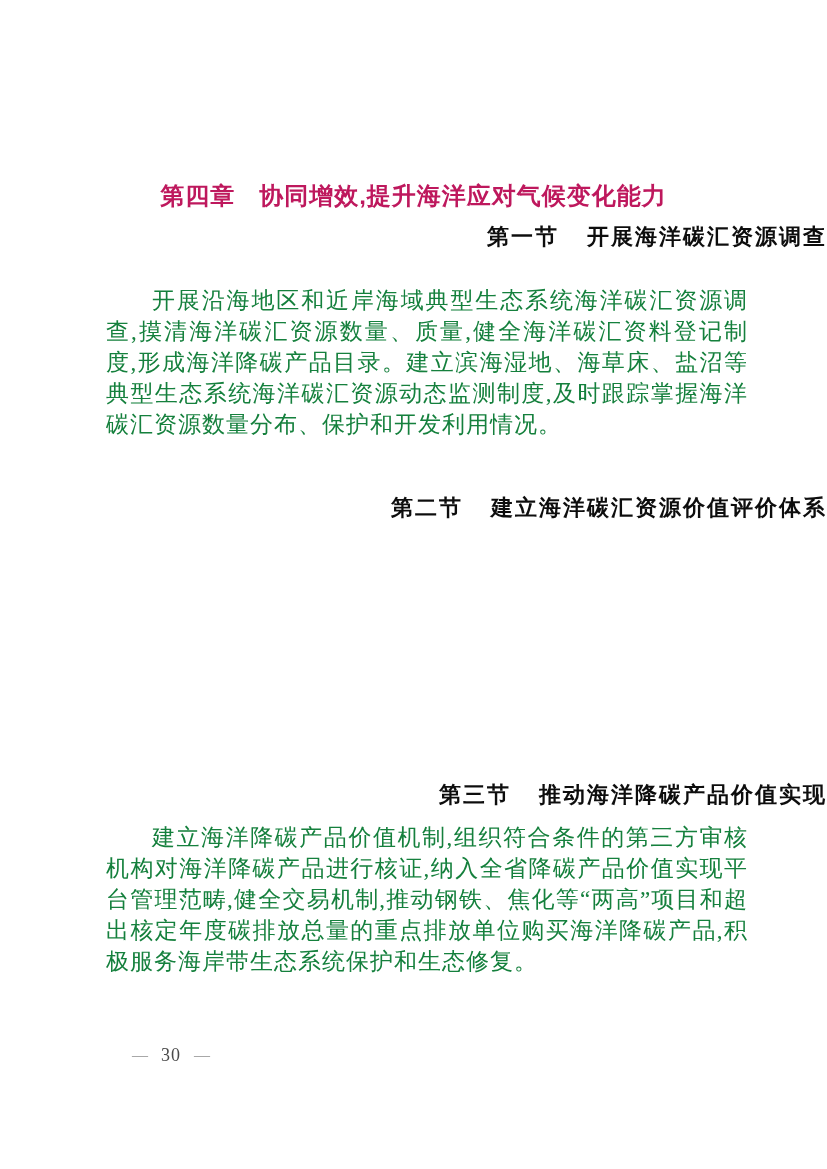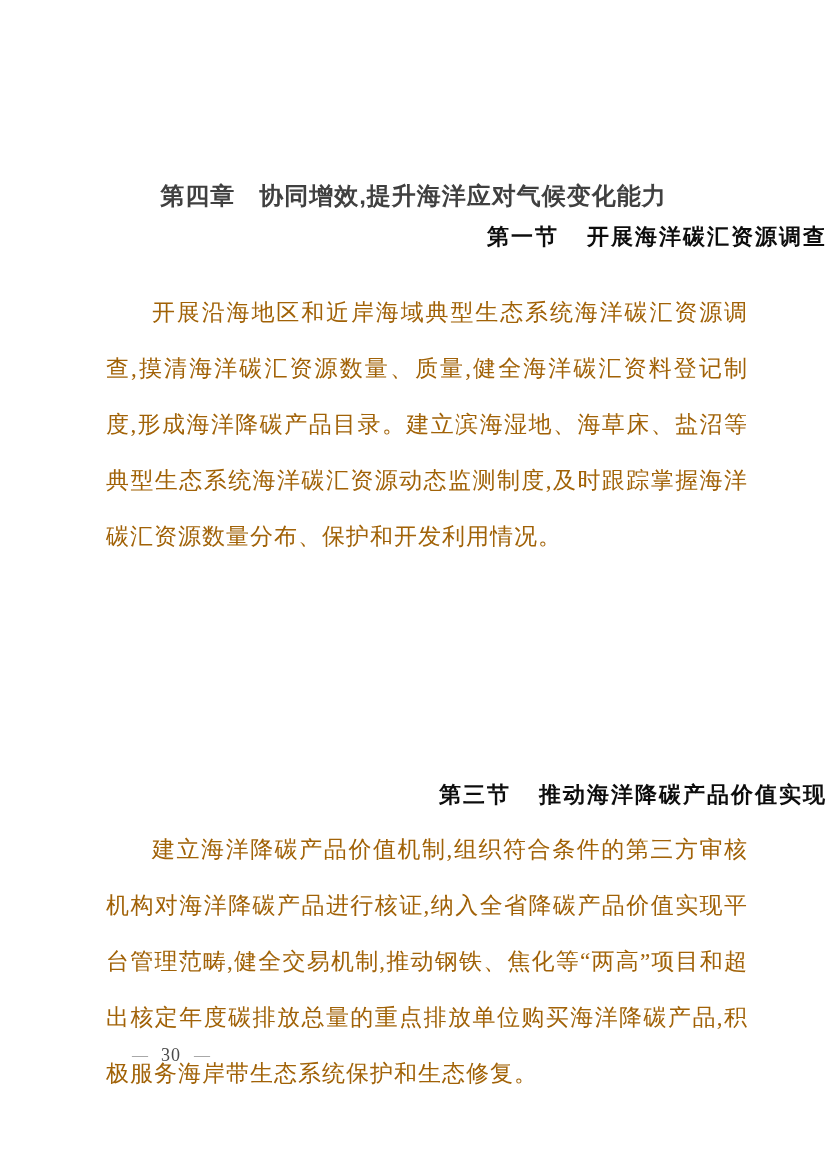--- a/index.html
+++ b/index.html
@@ -22,21 +22,21 @@
     top: 182px;
     left: 0;
     right: 0;
     margin: 0;
     text-align: center;
     font-family: "Liberation Sans", sans-serif;
     font-weight: bold;
     font-size: 24px;
     line-height: 28px;
     letter-spacing: 1px;
-    color: #404040;
+    color: #be185d;
     white-space: nowrap;
   }
   .chapter-title .chapter-number {
     margin-right: 24px;
   }
   
   .section-heading {
     position: absolute;
     left: 0;
     right: 0;
@@ -57,26 +57,26 @@
   #section2-heading { top: 495px; }
   #section3-heading { top: 766px; margin-top: 16px; }
   
   .body-para {
     position: absolute;
     left: 106px;
     width: 642px;
     margin: 0;
     font-family: "Liberation Serif", serif;
     font-size: 23px;
-    line-height: 56px;
+    line-height: 31px;
     letter-spacing: 1px;
     text-align: justify;
     text-justify: inter-character;
     text-indent: 2em;
-    color: #a16207;
+    color: #15803d;
   }
   #para1 { top: 285px; }
   #para2 { top: 552px; }
   #para3 { top: 822px; }
   
   .page-footer {
     position: absolute;
     top: 1044px;
     left: 132px;
     display: flex;
@@ -104,20 +104,23 @@
   <h1 class="chapter-title">
     <span class="chapter-number">第四章</span><span>协同增效,提升海洋应对气候变化能力</span>
   </h1>
 
   <h2 class="section-heading" id="section1-heading">
     <span class="heading-label">第一节</span><span>开展海洋碳汇资源调查</span>
   </h2>
 
   <p class="body-para" id="para1">开展沿海地区和近岸海域典型生态系统海洋碳汇资源调查,摸清海洋碳汇资源数量、质量,健全海洋碳汇资料登记制度,形成海洋降碳产品目录。建立滨海湿地、海草床、盐沼等典型生态系统海洋碳汇资源动态监测制度,及时跟踪掌握海洋碳汇资源数量分布、保护和开发利用情况。</p>
 
+  <h2 class="section-heading" id="section2-heading">
+    <span class="heading-label">第二节</span><span>建立海洋碳汇资源价值评价体系</span>
+  </h2>
 
 
   <h2 class="section-heading" id="section3-heading">
     <span class="heading-label">第三节</span><span>推动海洋降碳产品价值实现</span>
   </h2>
 
   <p class="body-para" id="para3">建立海洋降碳产品价值机制,组织符合条件的第三方审核机构对海洋降碳产品进行核证,纳入全省降碳产品价值实现平台管理范畴,健全交易机制,推动钢铁、焦化等“两高”项目和超出核定年度碳排放总量的重点排放单位购买海洋降碳产品,积极服务海岸带生态系统保护和生态修复。</p>
 
   <div class="page-footer">
     <span class="footer-dash">—</span>

